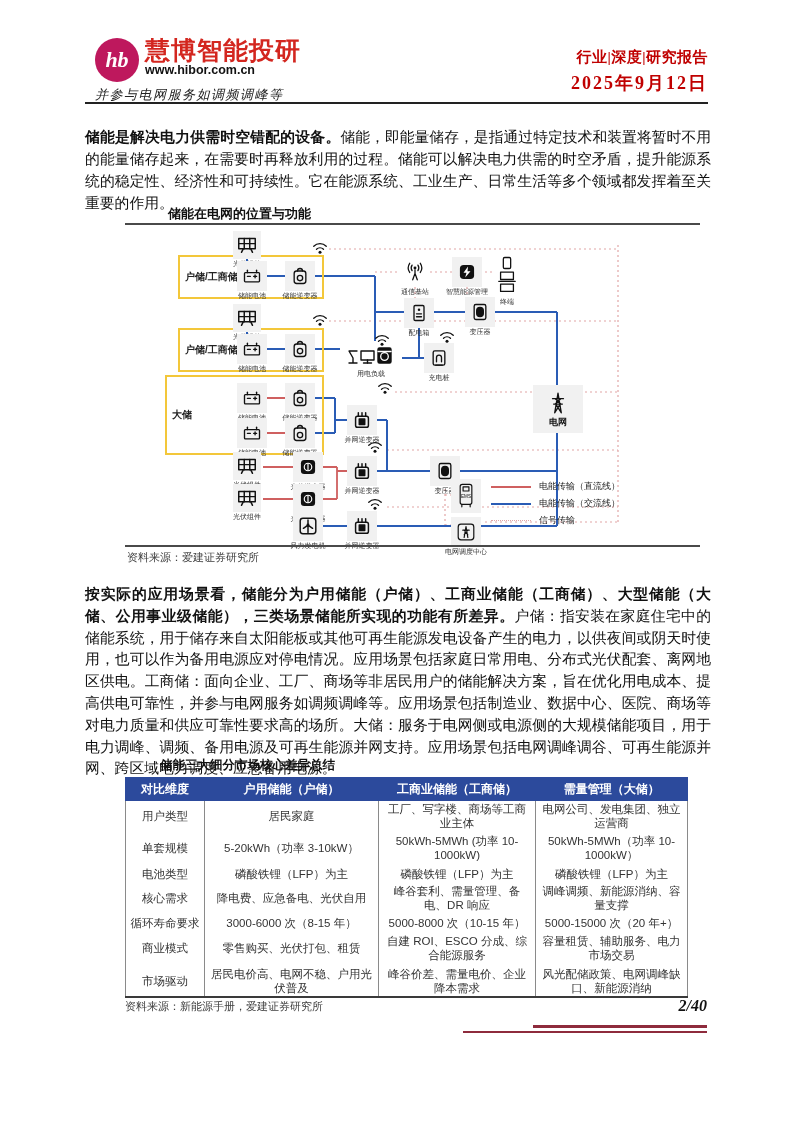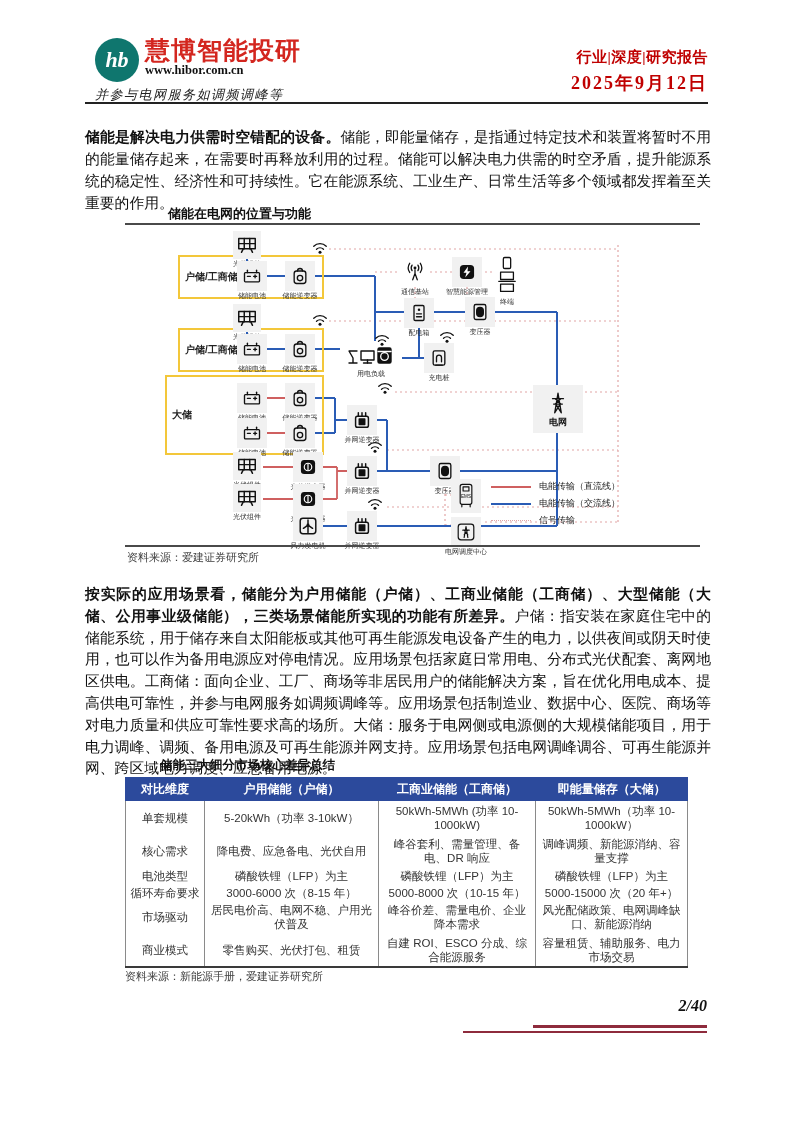--- a/index.html
+++ b/index.html
@@ -3,27 +3,27 @@
 <meta charset="utf-8">
 <style>
   html,body{margin:0;padding:0;background:#e8e8e8;}
   .page{width:793px;height:1122px;position:relative;background:#fff;margin:0 auto;
         font-family:"Liberation Serif","DejaVu Serif",serif;color:#111;overflow:hidden;}
   .sans{font-family:"Liberation Sans","DejaVu Sans",sans-serif;}
 
   
   .hdr-left{position:absolute;left:95px;top:38px;}
   .logo-row{display:flex;align-items:flex-start;}
-  .logo-mark{width:44px;height:44px;border-radius:50%;background:#0f766e;color:#fff;
+  .logo-mark{width:44px;height:44px;border-radius:50%;background:#be185d;color:#fff;
              display:flex;align-items:center;justify-content:center;
              font:italic bold 22px "Liberation Serif",serif;}
   .logo-txt{margin-left:6px;}
   .brand{font-family:"Liberation Sans","DejaVu Sans",sans-serif;font-weight:bold;
          font-size:25px;color:#d3261f;letter-spacing:1px;line-height:25px;}
-  .brand-url{font-family:Liberation Serif, serif;font-weight:bold;
+  .brand-url{font-family:Liberation Sans, sans-serif;font-weight:bold;
              font-size:12.5px;color:#111;line-height:15px;}
   .tagline{font-style:italic;font-size:13px;color:#222;letter-spacing:1.5px;margin-top:4px;}
   .hdr-right{position:absolute;right:85px;top:48px;text-align:right;}
   .report-type{font-weight:bold;font-size:15px;color:#c00000;letter-spacing:0.5px;}
   .report-date{font-weight:bold;font-size:18px;color:#c00000;margin-top:4px;letter-spacing:2px;}
   .hdr-rule{position:absolute;left:85px;top:102px;width:623px;height:2px;background:#222;}
 
   
   .para{position:absolute;left:85px;width:626px;font-size:14.8px;line-height:22px;
         text-align:justify;}
@@ -550,60 +550,66 @@
           <col style="width:79px">
           <col style="width:174px">
           <col style="width:157px">
           <col style="width:152px">
         </colgroup>
       <thead>
           <tr id="tbl-head">
             <th>对比维度</th>
             <th>户用储能（户储）</th>
             <th>工商业储能（工商储）</th>
-            <th>即能量储存（大储）</th>
+            <th>需量管理（大储）</th>
           </tr>
         </thead>
       <tbody id="tbl-body">
+          <tr style="height: 30px;">
+            <td>用户类型</td>
+            <td>居民家庭</td>
+            <td>工厂、写字楼、商场等工商业主体</td>
+            <td>电网公司、发电集团、独立运营商</td>
+          </tr>
           <tr style="height: 34px;">
             <td>单套规模</td>
             <td>5-20kWh（功率 3-10kW）</td>
             <td>50kWh-5MWh (功率 10-1000kW)</td>
             <td>50kWh-5MWh（功率 10-1000kW）</td>
           </tr>
+          <tr style="height: 17px;">
+            <td>电池类型</td>
+            <td>磷酸铁锂（LFP）为主</td>
+            <td>磷酸铁锂（LFP）为主</td>
+            <td>磷酸铁锂（LFP）为主</td>
+          </tr>
           <tr style="height: 32px;">
             <td>核心需求</td>
             <td>降电费、应急备电、光伏自用</td>
             <td>峰谷套利、需量管理、备电、DR 响应</td>
             <td>调峰调频、新能源消纳、容量支撑</td>
           </tr>
           <tr style="height: 17px;">
-            <td>电池类型</td>
-            <td>磷酸铁锂（LFP）为主</td>
-            <td>磷酸铁锂（LFP）为主</td>
-            <td>磷酸铁锂（LFP）为主</td>
-          </tr>
-          <tr style="height: 17px;">
             <td>循环寿命要求</td>
             <td>3000-6000 次（8-15 年）</td>
             <td>5000-8000 次（10-15 年）</td>
             <td>5000-15000 次（20 年+）</td>
+          </tr>
+          <tr style="height: 34px;">
+            <td>商业模式</td>
+            <td>零售购买、光伏打包、租赁</td>
+            <td>自建 ROI、ESCO 分成、综合能源服务</td>
+            <td>容量租赁、辅助服务、电力市场交易</td>
           </tr>
           <tr style="height: 32px;">
             <td>市场驱动</td>
             <td>居民电价高、电网不稳、户用光伏普及</td>
             <td>峰谷价差、需量电价、企业降本需求</td>
             <td>风光配储政策、电网调峰缺口、新能源消纳</td>
           </tr>
-          <tr style="height: 34px;">
-            <td>商业模式</td>
-            <td>零售购买、光伏打包、租赁</td>
-            <td>自建 ROI、ESCO 分成、综合能源服务</td>
-            <td>容量租赁、辅助服务、电力市场交易</td>
-          </tr>
         </tbody>
     </table>
     <div class="tbl-source">资料来源：新能源手册，爱建证券研究所</div>
   </div>
 
   <div class="page-num">2/40</div>
   <div class="rule-a"></div>
   <div class="rule-b"></div>
 </div>
 

